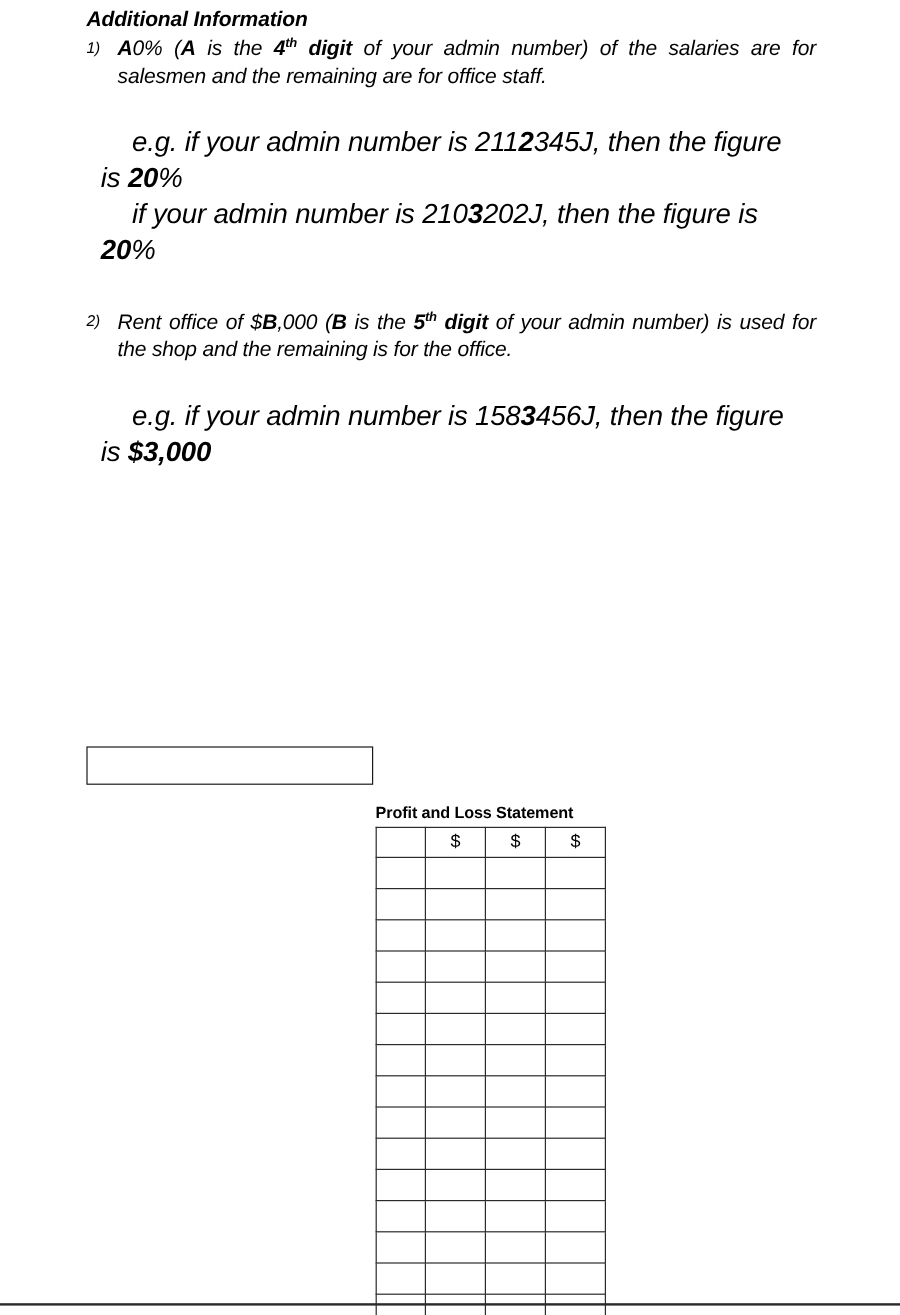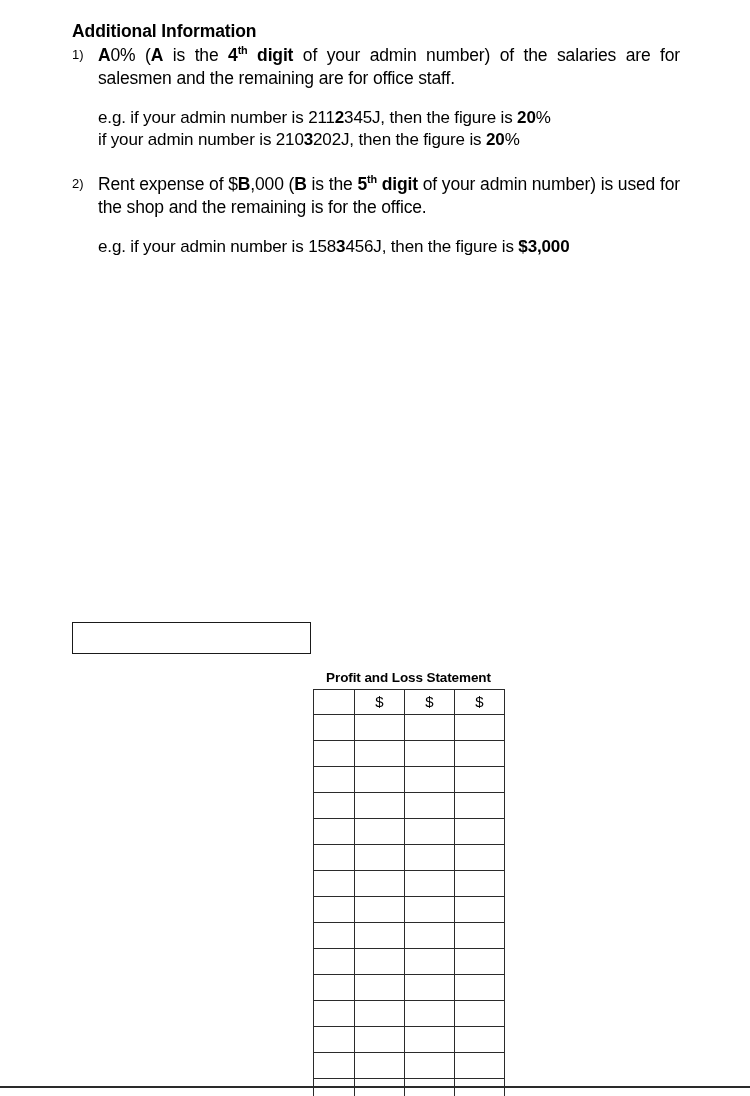--- a/index.html
+++ b/index.html
@@ -29,22 +29,23 @@
     right: 0;
     top: 1086px;
     height: 1.5px;
     background: #2a2a2a;
   }
 
   
   .content {
     position: absolute;
     left: 72px;
-    top: 20px;
+    top: 5px;
     width: 608px;
+    font-style: italic;
   }
 
   .heading {
     font-size: 17.5px;
     font-weight: bold;
     line-height: 1.28;
     letter-spacing: -0.1px;
     margin: 0 0 2px 0;
   }
 
@@ -66,23 +67,23 @@
     font-size: 13px;
     line-height: 1;
     letter-spacing: 0;
   }
   .item-2 {
     margin-top: 2px;
   }
 
   
   .example {
-    font-size: 17px;
+    font-size: 23px;
     line-height: 1.30;
-    margin: 0;
+    margin: 12px;
     letter-spacing: -0.15px;
   }
   .example .ex-line {
     display: block;
     text-indent: 26px;
   }
 
   .spacer-sm { height: 17px; }
   .spacer-md { height: 20px; }
 
@@ -110,21 +111,20 @@
   
   .pl-wrap {
     position: absolute;
     left: 313px;
     top: 671px;
     width: 191px;
   }
   .pl-title {
     font-size: 13.5px;
     font-weight: bold;
-    text-align: center;
     letter-spacing: -0.1px;
     line-height: 1.1;
     margin: 0 0 3px 0;
     white-space: nowrap;
   }
   table.pl {
     border-collapse: collapse;
     width: 191px;
     table-layout: fixed;
   }
@@ -160,21 +160,21 @@
     <div class="spacer-sm"></div>
 
     <p class="example">
       <span class="ex-line"><span>e.g. if your admin number is 211</span><b>2</b><span>345J, then the figure is </span><b>20</b><span>%</span></span>
       <span class="ex-line"><span>if your admin number is 210</span><b>3</b><span>202J, then the figure is </span><b>20</b><span>%</span></span>
     </p>
 
     <div class="spacer-md"></div>
 
     <p class="item item-2">
-      <span class="marker">2)</span><span>Rent expense of $</span><b>B</b><span>,000 (</span><b>B</b><span> is the </span><b>5</b><sup>th</sup><b> digit</b><span> of your admin number) is used for the shop and the remaining is for the office.</span>
+      <span class="marker">2)</span><span>Rent office of $</span><b>B</b><span>,000 (</span><b>B</b><span> is the </span><b>5</b><sup>th</sup><b> digit</b><span> of your admin number) is used for the shop and the remaining is for the office.</span>
     </p>
 
     <div class="spacer-sm"></div>
 
     <p class="example">
       <span class="ex-line"><span>e.g. if your admin number is 158</span><b>3</b><span>456J, then the figure is </span><b>$3,000</b></span>
     </p>
 
   </div>
 

